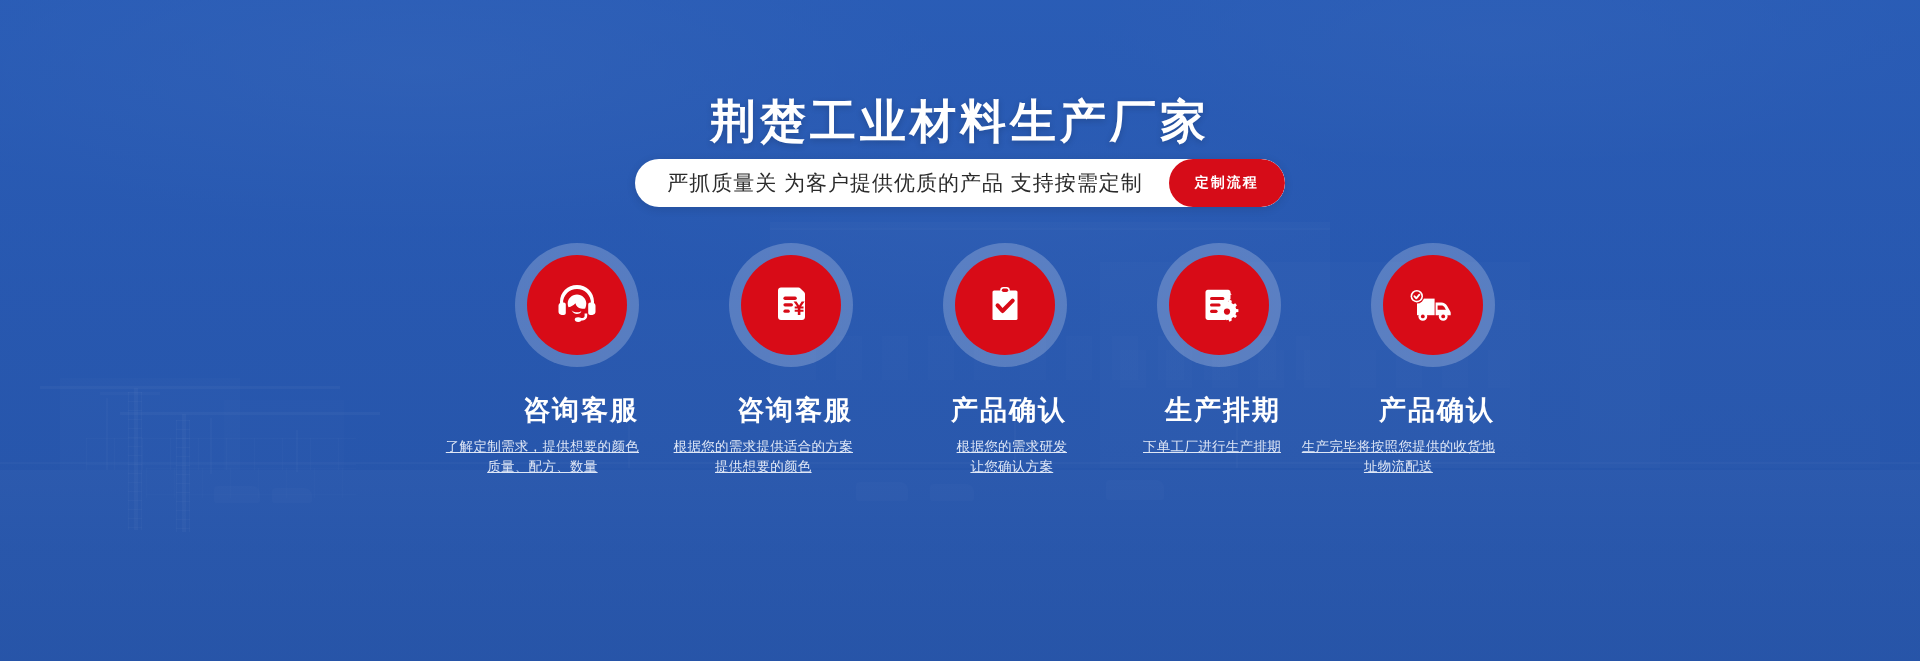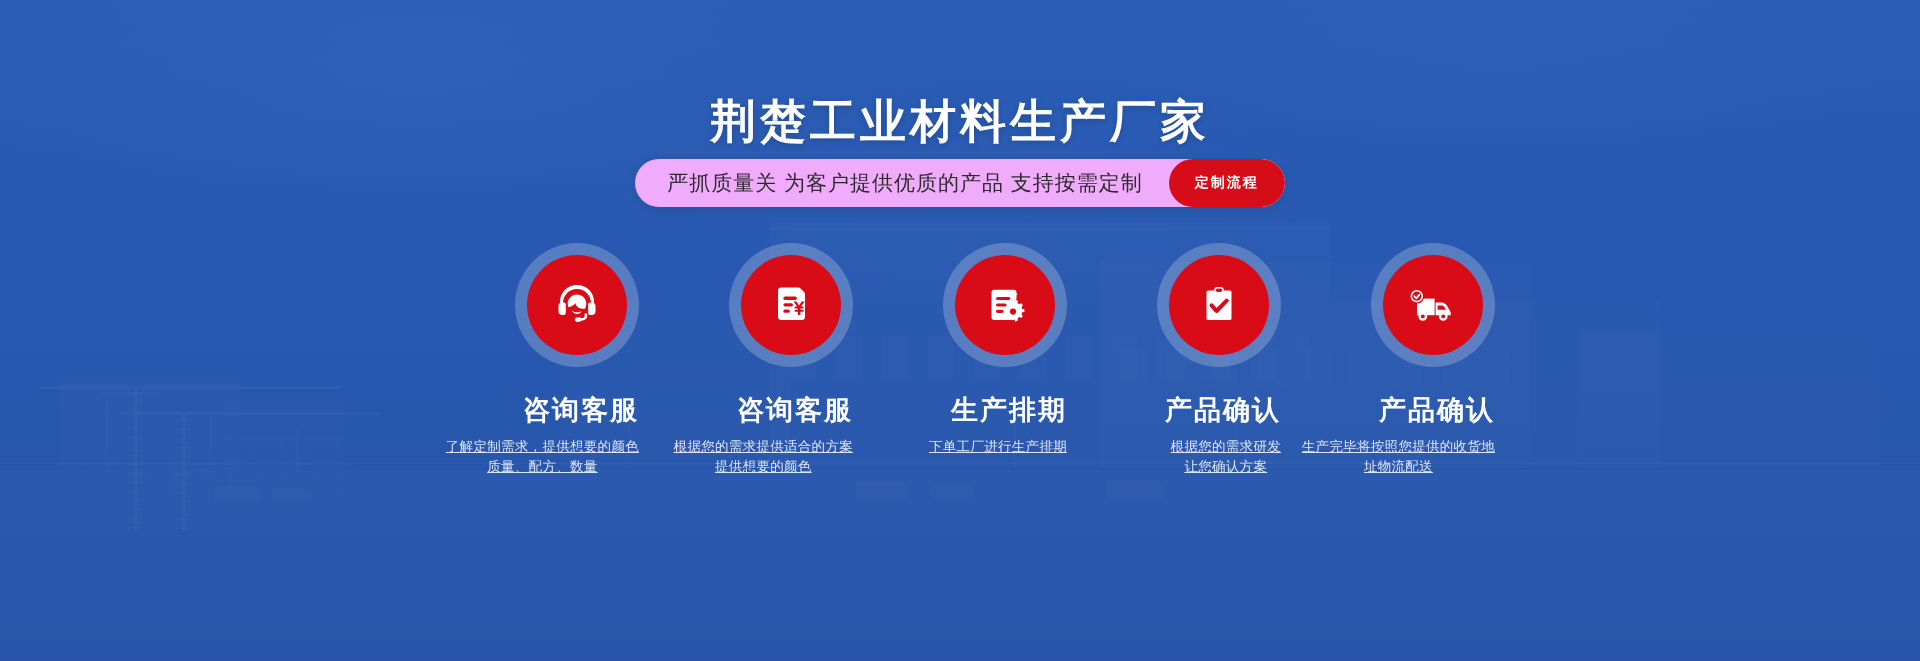--- a/index.html
+++ b/index.html
@@ -111,21 +111,21 @@
     text-shadow:0 2px 6px rgba(0,0,0,.18);
   }
 
   .subbar-wrap{
     position:absolute; left:0; right:0; top:159px;
     display:flex; justify-content:center;
   }
   .subbar{
     display:flex; align-items:stretch;
     height:48px;
-    background:#f0abfc;
+    background:#ffffff;
     border-radius:24px;
     overflow:hidden;
     box-shadow:0 2px 10px rgba(0,0,0,.12);
   }
   .subbar-text{
     display:flex; align-items:center;
     padding:0 26px 0 32px;
     font-size:21px;
     letter-spacing:1px;
     color:#2b2b2b;
@@ -280,20 +280,38 @@
               <rect x="18.4" y="24.2" width="9.6" height="3.2" rx="1.6" fill="#d80b17"></rect>
               <rect x="18.4" y="30.6" width="6.4" height="3.2" rx="1.6" fill="#d80b17"></rect>
               <path fill="#d80b17" d="M28.6 22.4h2.9l2.6 4.2 2.6-4.2h2.9l-3.5 5.2h2.4v1.9h-3.1v1.3h3.1v1.9h-3.1v3.4h-2.6v-3.4h-3.1v-1.9h3.1v-1.3h-3.1v-1.9h2.4l-3.5-5.2z"></path>
             </svg>
           </div>
         </div>
         <div class="step-title">咨询客服</div>
         <div class="step-desc">
           <span class="ln">根据您的需求提供适合的方案</span>
           <span class="ln">提供想要的颜色</span>
+        </div>
+      </div>
+
+      <div class="step">
+        <div class="ring">
+          <div class="disc">
+            <svg width="52" height="52" viewBox="0 0 52 52">
+              <rect x="13.5" y="11.5" width="25" height="29.5" rx="1.6" fill="#ffffff"></rect>
+              <rect x="21.2" y="8" width="9.6" height="6.6" rx="3.3" fill="#ffffff"></rect>
+              <rect x="22.8" y="9.6" width="6.4" height="3.4" rx="1.7" fill="#d80b17"></rect>
+              <path fill="none" stroke="#d80b17" stroke-width="4.1" stroke-linecap="round" stroke-linejoin="round" d="M18.6 26.4l4.9 5.6 10.2-10.4"></path>
+            </svg>
+          </div>
+        </div>
+        <div class="step-title">产品确认</div>
+        <div class="step-desc">
+          <span class="ln">根据您的需求研发</span>
+          <span class="ln">让您确认方案</span>
         </div>
       </div>
 
       <div class="step">
         <div class="ring">
           <div class="disc">
             <svg width="52" height="52" viewBox="0 0 52 52">
               <path fill="#ffffff" d="M12.5 13.2c0-1.3 1.1-2.4 2.4-2.4h20.2c1.3 0 2.4 1.1 2.4 2.4v6.9l-3.3 3.3v15.2c0 1.3-1.1 2.4-2.4 2.4H14.9c-1.3 0-2.4-1.1-2.4-2.4V13.2z"></path>
               <path fill="#ffffff" d="M34.2 11.2l4.6 4.6h-4.6z"></path>
               <rect x="17" y="18" width="14.4" height="3.1" rx="1.55" fill="#d80b17"></rect>
@@ -304,38 +322,20 @@
                 <circle cx="0.6" cy="0.2" r="6.6" fill="#ffffff"></circle>
                 <circle cx="0.6" cy="0.2" r="3.1" fill="#d80b17"></circle>
               </g>
             </svg>
           </div>
         </div>
         <div class="step-title">生产排期</div>
         <div class="step-desc">
           <span class="ln">下单工厂进行生产排期</span>
           <span class="ln"></span>
-        </div>
-      </div>
-
-      <div class="step">
-        <div class="ring">
-          <div class="disc">
-            <svg width="52" height="52" viewBox="0 0 52 52">
-              <rect x="13.5" y="11.5" width="25" height="29.5" rx="1.6" fill="#ffffff"></rect>
-              <rect x="21.2" y="8" width="9.6" height="6.6" rx="3.3" fill="#ffffff"></rect>
-              <rect x="22.8" y="9.6" width="6.4" height="3.4" rx="1.7" fill="#d80b17"></rect>
-              <path fill="none" stroke="#d80b17" stroke-width="4.1" stroke-linecap="round" stroke-linejoin="round" d="M18.6 26.4l4.9 5.6 10.2-10.4"></path>
-            </svg>
-          </div>
-        </div>
-        <div class="step-title">产品确认</div>
-        <div class="step-desc">
-          <span class="ln">根据您的需求研发</span>
-          <span class="ln">让您确认方案</span>
         </div>
       </div>
 
       <div class="step">
         <div class="ring">
           <div class="disc">
             <svg width="56" height="56" viewBox="0 0 56 56">
               <path fill="#ffffff" d="M12 21.6h17.6v16.6H12z"></path>
               <path fill="#ffffff" d="M30.6 25.6h5.8c2.4 0 4.6 1.3 5.8 3.4l3.1 5.4c.3.5.4 1 .4 1.6v2.2H30.6V25.6z"></path>
               <circle cx="11.8" cy="19.2" r="7.4" fill="#d80b17"></circle>

